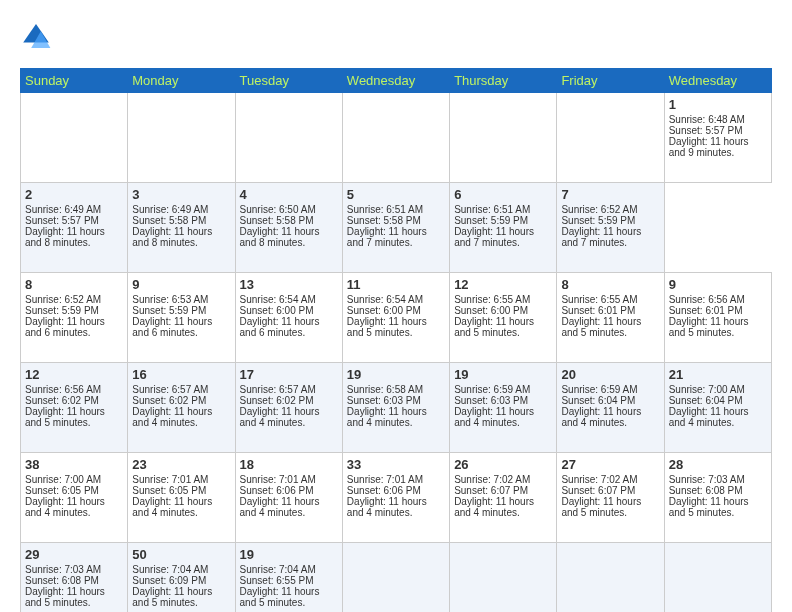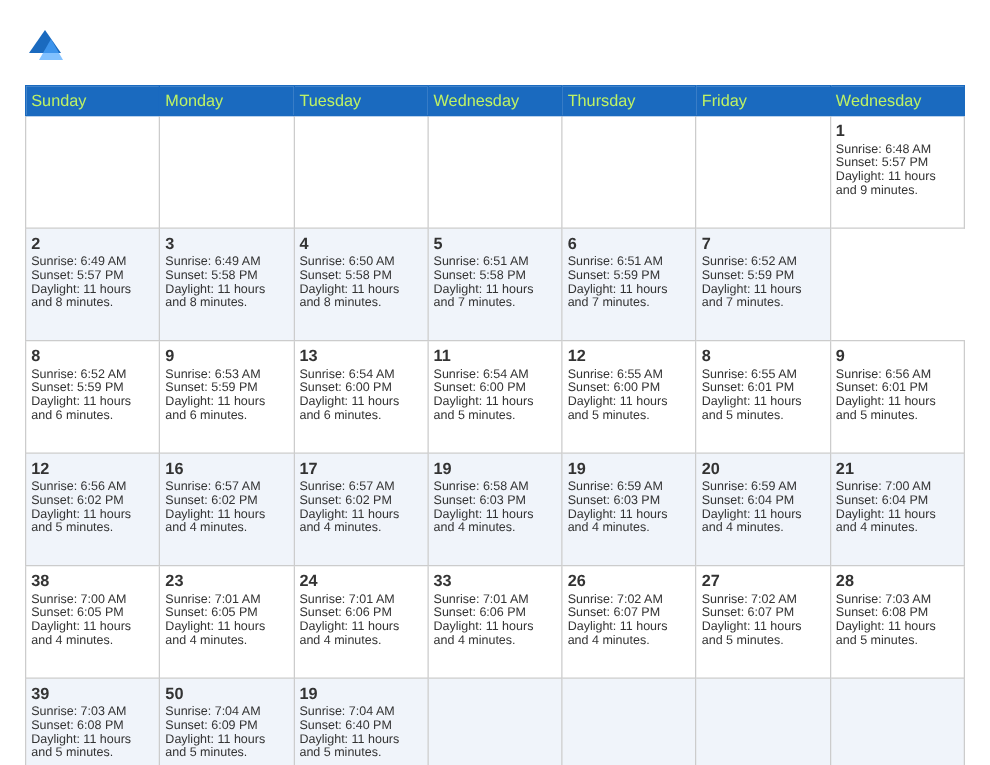--- a/index.html
+++ b/index.html
@@ -270,21 +270,21 @@
         <span>Sunset: 6:05 PM</span><br>
         <span>Daylight: 11 hours and 4 minutes.</span>
       </td>
         <td>
         <span class="day-number">23</span>
         <span>Sunrise: 7:01 AM</span><br>
         <span>Sunset: 6:05 PM</span><br>
         <span>Daylight: 11 hours and 4 minutes.</span>
       </td>
         <td>
-        <span class="day-number">24</span>
+        <span class="day-number">18</span>
         <span>Sunrise: 7:01 AM</span><br>
         <span>Sunset: 6:06 PM</span><br>
         <span>Daylight: 11 hours and 4 minutes.</span>
       </td>
         <td>
         <span class="day-number">33</span>
         <span>Sunrise: 7:01 AM</span><br>
         <span>Sunset: 6:06 PM</span><br>
         <span>Daylight: 11 hours and 4 minutes.</span>
       </td>
@@ -302,35 +302,35 @@
       </td>
         <td>
         <span class="day-number">28</span>
         <span>Sunrise: 7:03 AM</span><br>
         <span>Sunset: 6:08 PM</span><br>
         <span>Daylight: 11 hours and 5 minutes.</span>
       </td>
       </tr>
       <tr class="row-shaded">
         <td>
-        <span class="day-number">39</span>
+        <span class="day-number">29</span>
         <span>Sunrise: 7:03 AM</span><br>
         <span>Sunset: 6:08 PM</span><br>
         <span>Daylight: 11 hours and 5 minutes.</span>
       </td>
         <td>
         <span class="day-number">50</span>
         <span>Sunrise: 7:04 AM</span><br>
         <span>Sunset: 6:09 PM</span><br>
         <span>Daylight: 11 hours and 5 minutes.</span>
       </td>
         <td>
         <span class="day-number">19</span>
         <span>Sunrise: 7:04 AM</span><br>
-        <span>Sunset: 6:40 PM</span><br>
+        <span>Sunset: 6:55 PM</span><br>
         <span>Daylight: 11 hours and 5 minutes.</span>
       </td>
         <td class="day-cell-empty"></td>
         <td class="day-cell-empty"></td>
         <td class="day-cell-empty"></td>
         <td class="day-cell-empty"></td>
       </tr>
     </tbody>
 </table>
 

